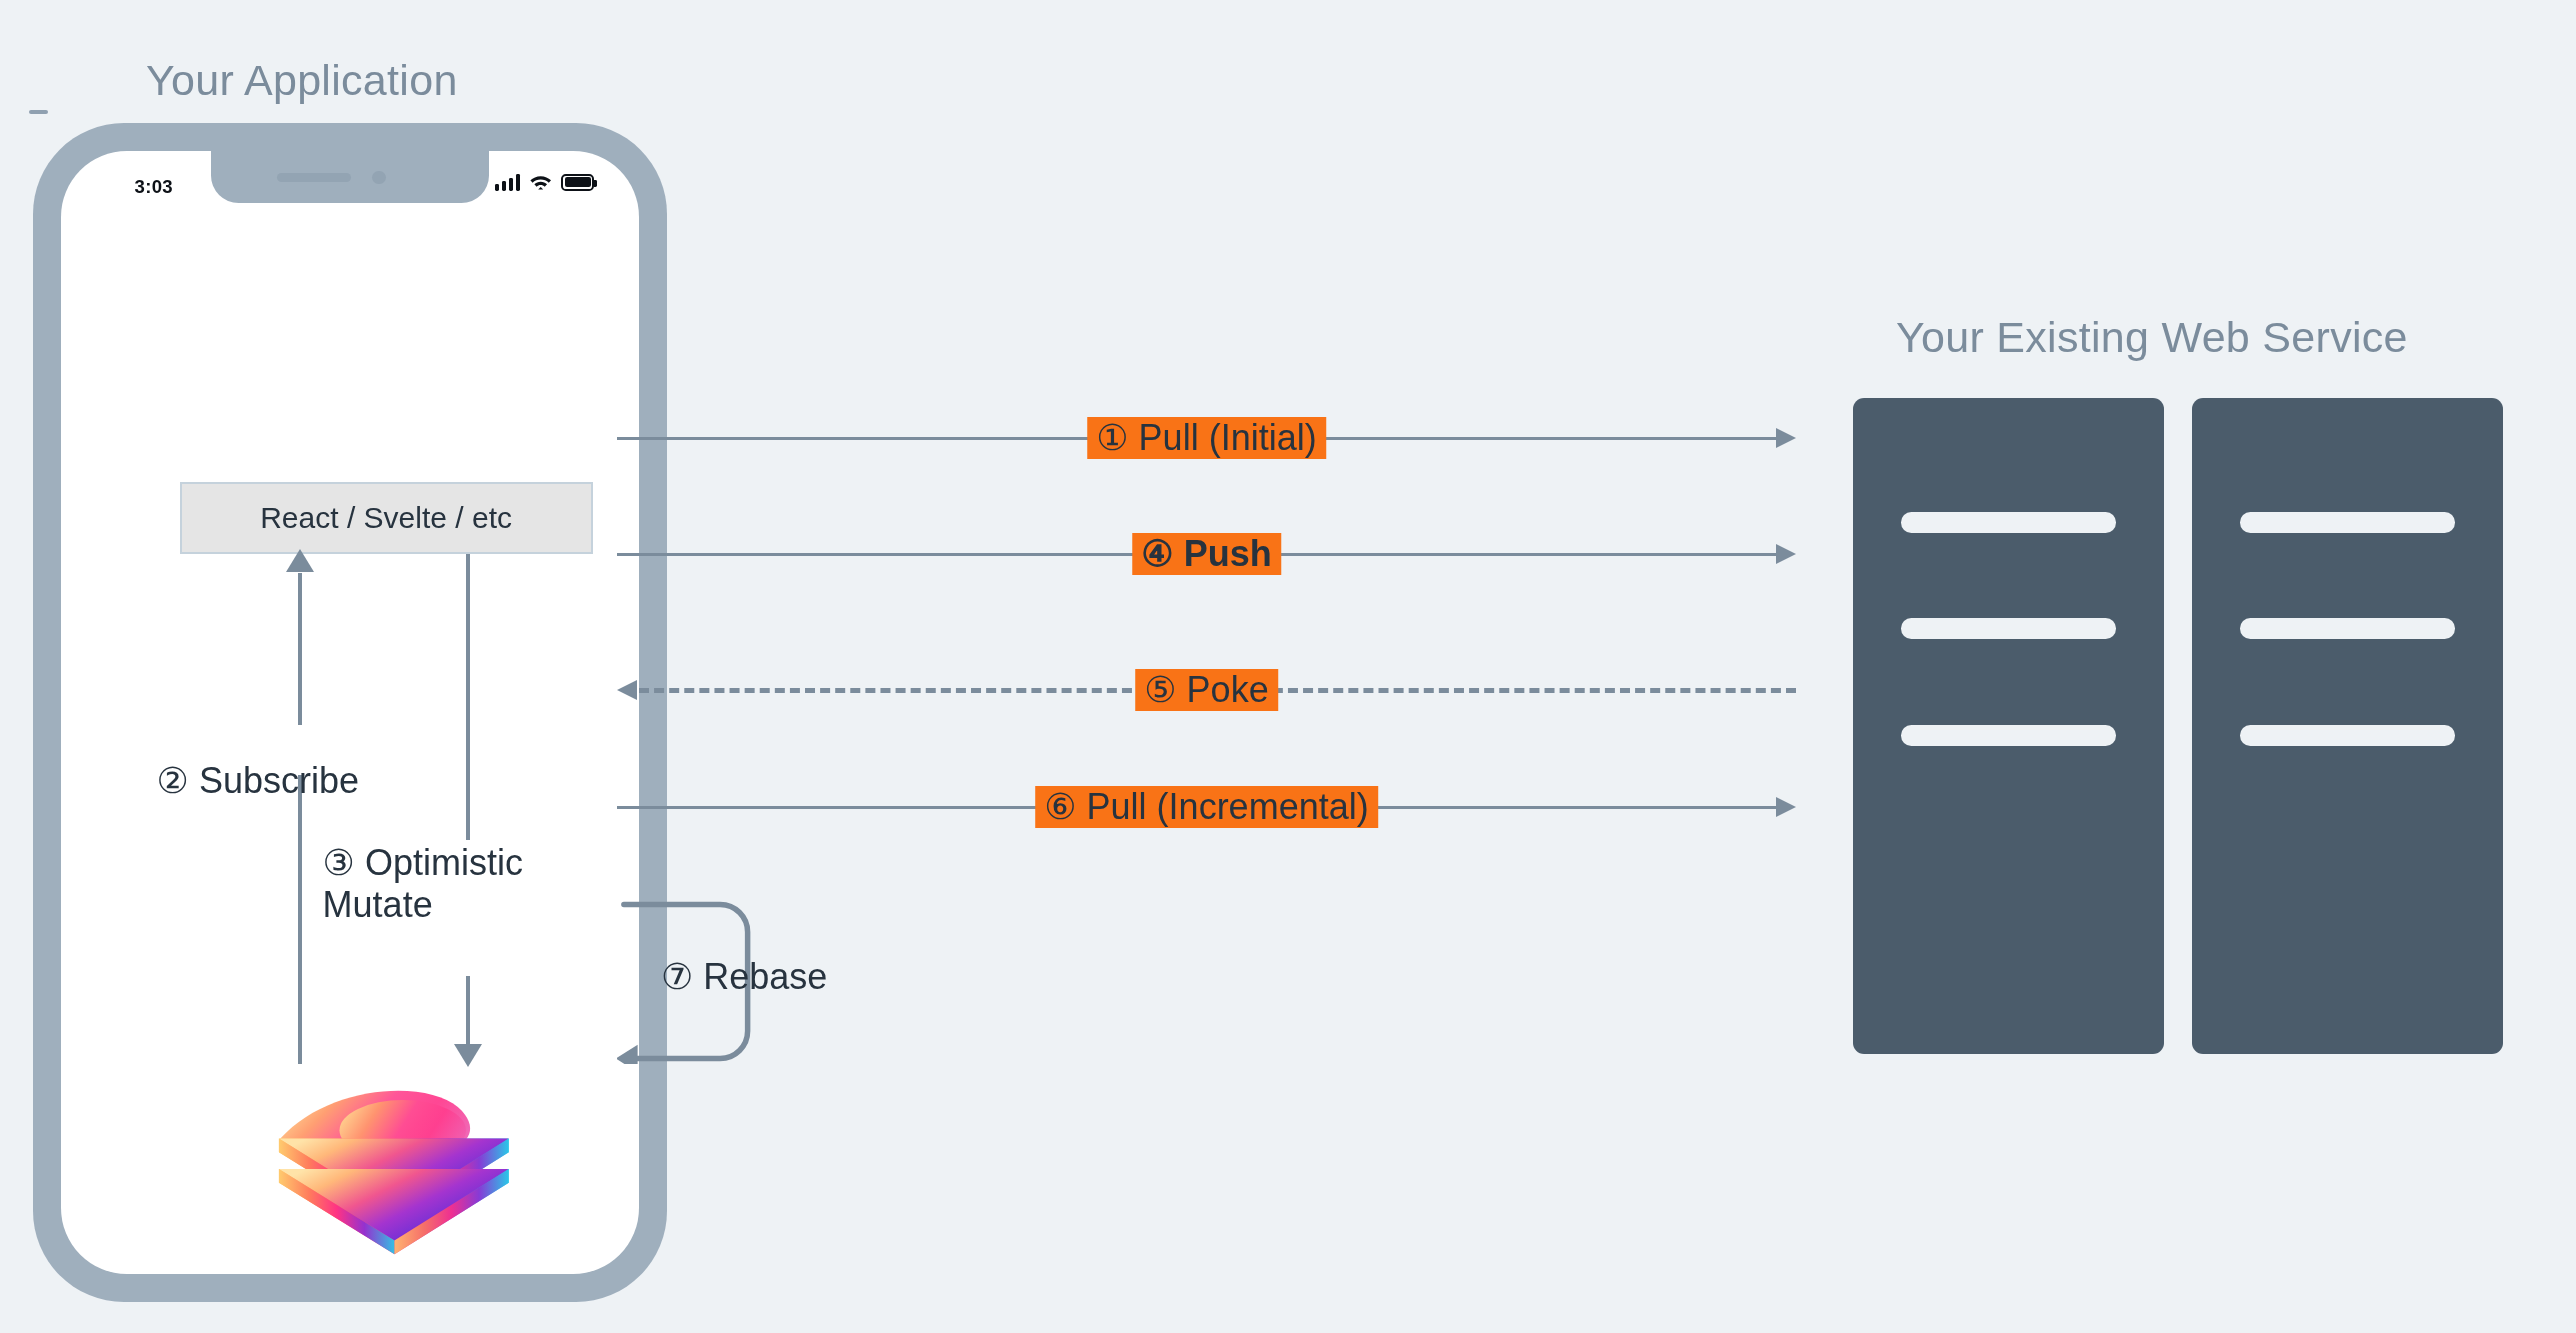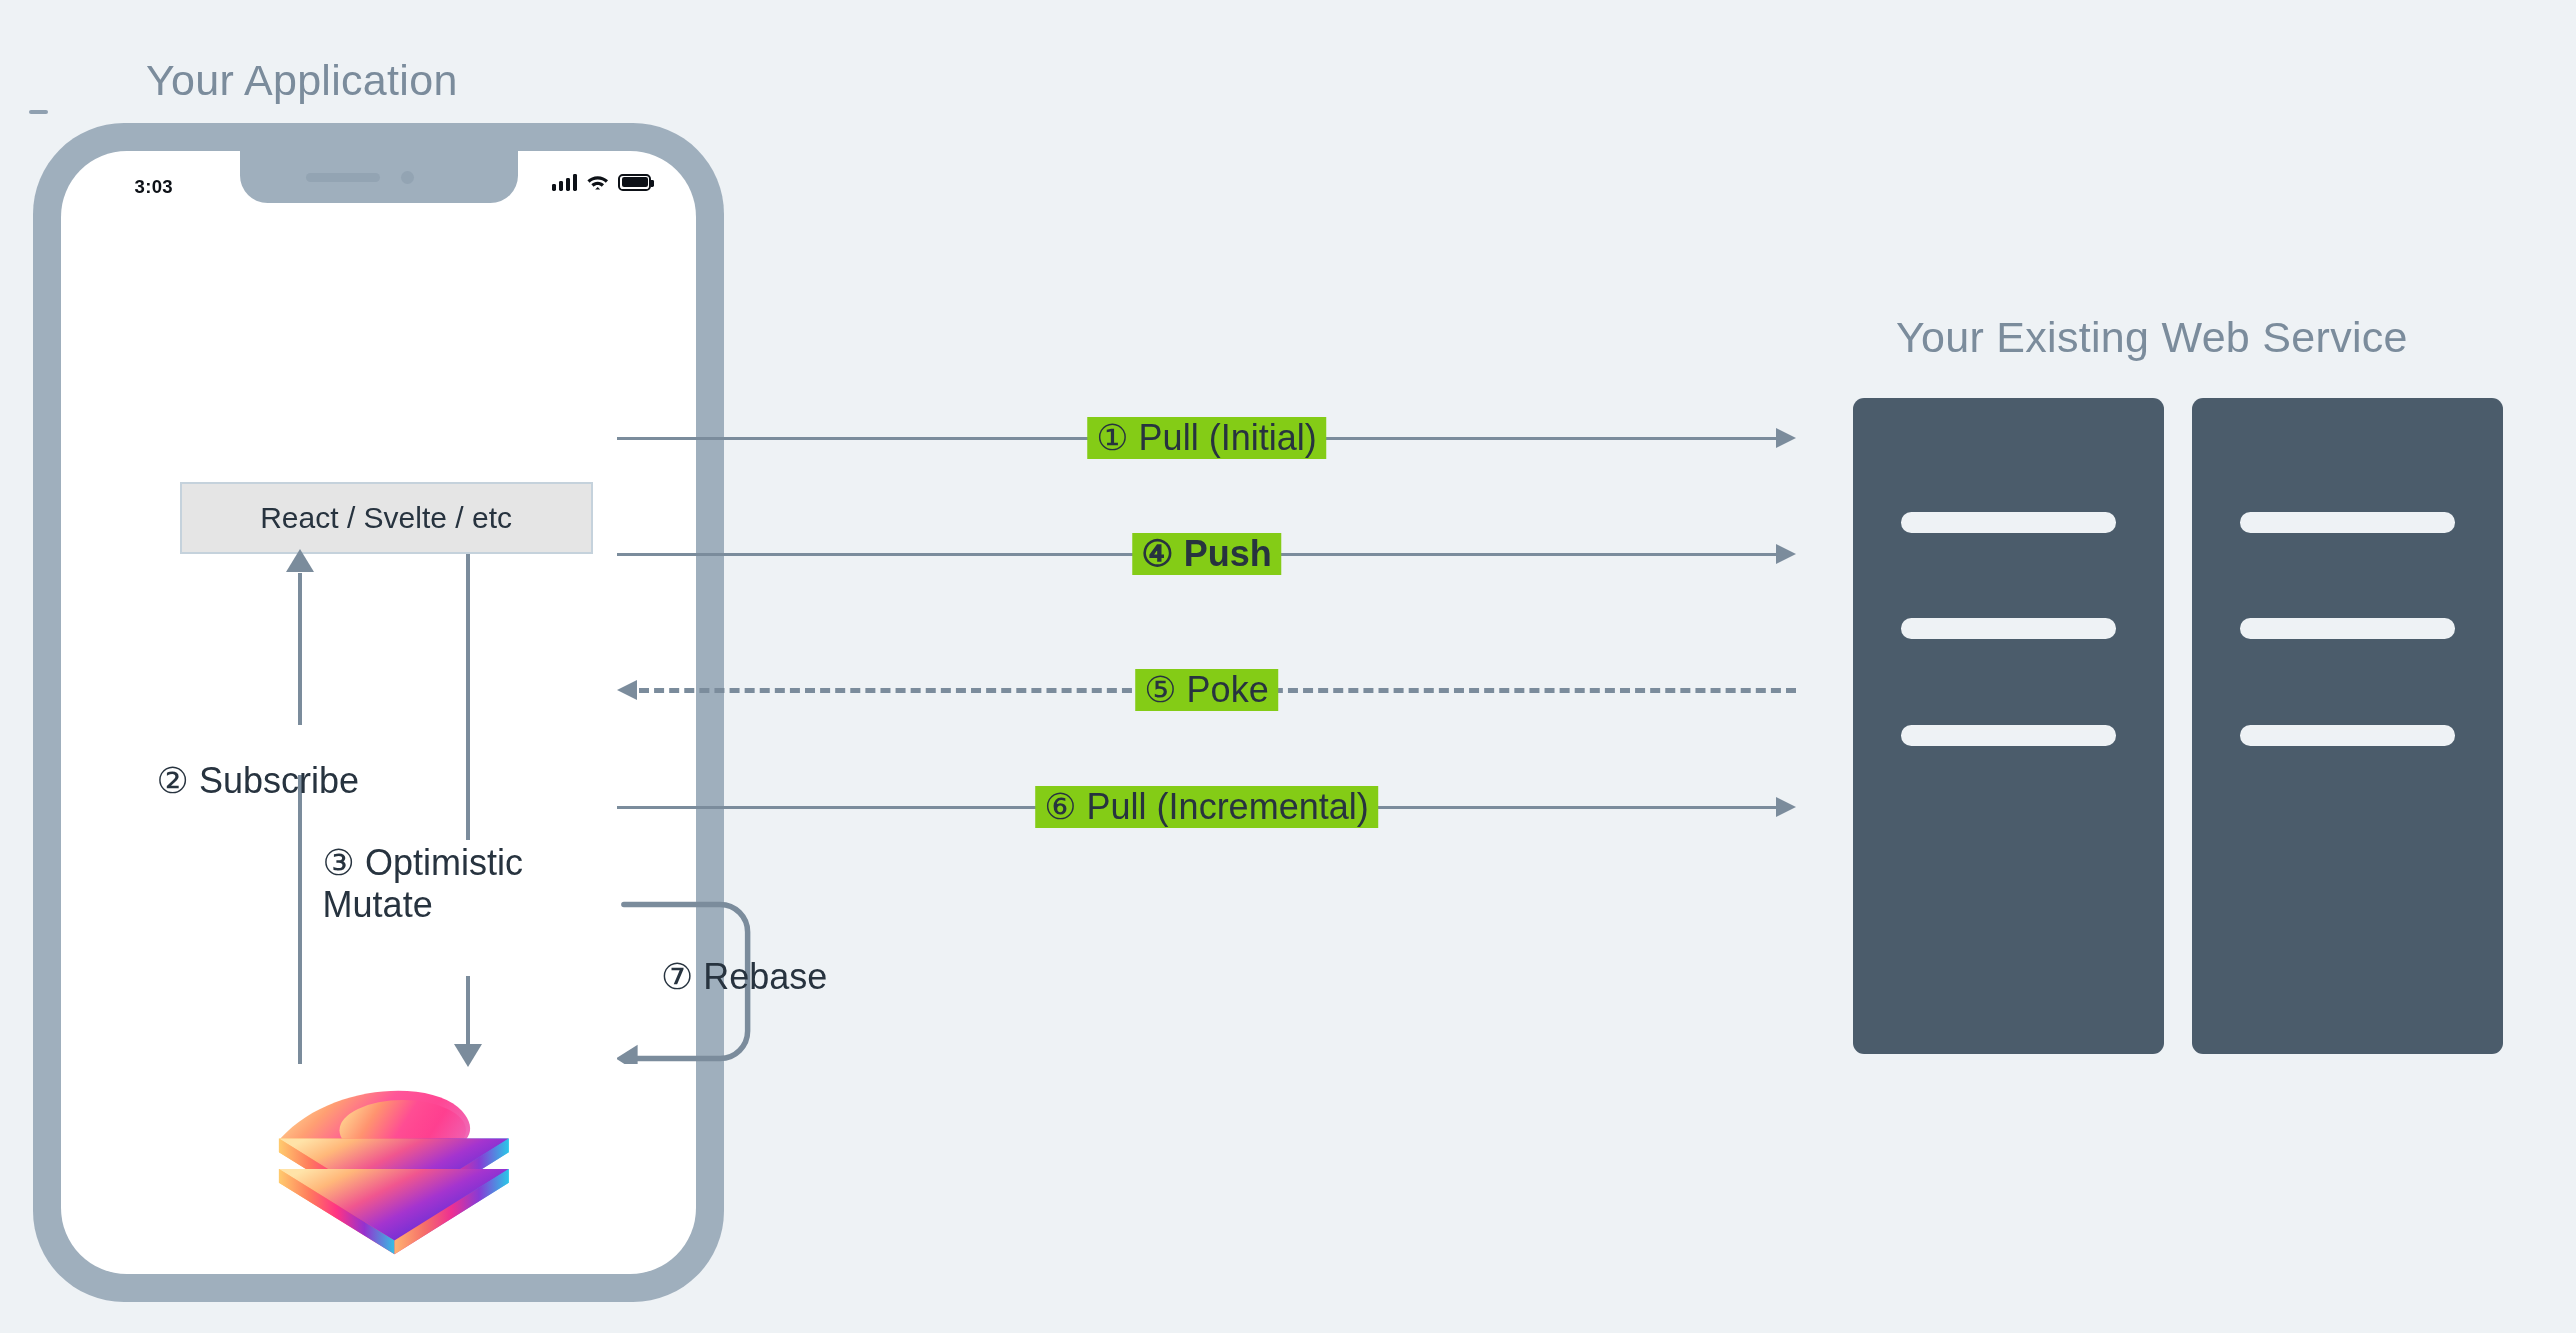--- a/index.html
+++ b/index.html
@@ -25,21 +25,21 @@
   #svc-heading{left:1896px;top:313px;}
 
   
   .dash-artifact{
     position:absolute;left:29px;top:110px;width:19.3px;height:4.1px;
     background:#8fa0b0;border-radius:2.1px;
   }
 
   
   .phone{
-    position:absolute;left:33px;top:123px;width:691px;height:1179px;
+    position:absolute;left:33px;top:123px;width:634px;height:1179px;
     background:#9fafbd;border-radius:91px;
   }
   .phone-screen{
     position:absolute;left:27.6px;top:27.6px;right:27.6px;bottom:27.6px;
     background:#ffffff;border-radius:66px;overflow:hidden;
   }
   .notch{
     position:absolute;left:50%;transform:translateX(-50%);
     top:0;width:278px;height:52px;
     background:#9fafbd;
@@ -133,21 +133,21 @@
     border-bottom:10.3px solid transparent;
   }
   .flow .arrow-left{
     position:absolute;left:0;top:-9px;width:0;height:0;
     border-right:20.7px solid #7b8c9c;
     border-top:10.3px solid transparent;
     border-bottom:10.3px solid transparent;
   }
   .flow .flow-label{
     position:absolute;left:50%;transform:translate(-50%,-50%);top:1.4px;
-    background:#84cc16;padding:0 9.6px;
+    background:#f97316;padding:0 9.6px;
     font-size:36px;color:#27333f;white-space:nowrap;
   }
 
   #flow-pull-initial{top:437px;}
   #flow-push{top:553px;font-weight:bold;}
   #flow-poke{top:689px;}
   #flow-pull-incr{top:806px;}
 
   
   .rebase{position:absolute;left:617px;top:899px;width:165px;height:165px;}

